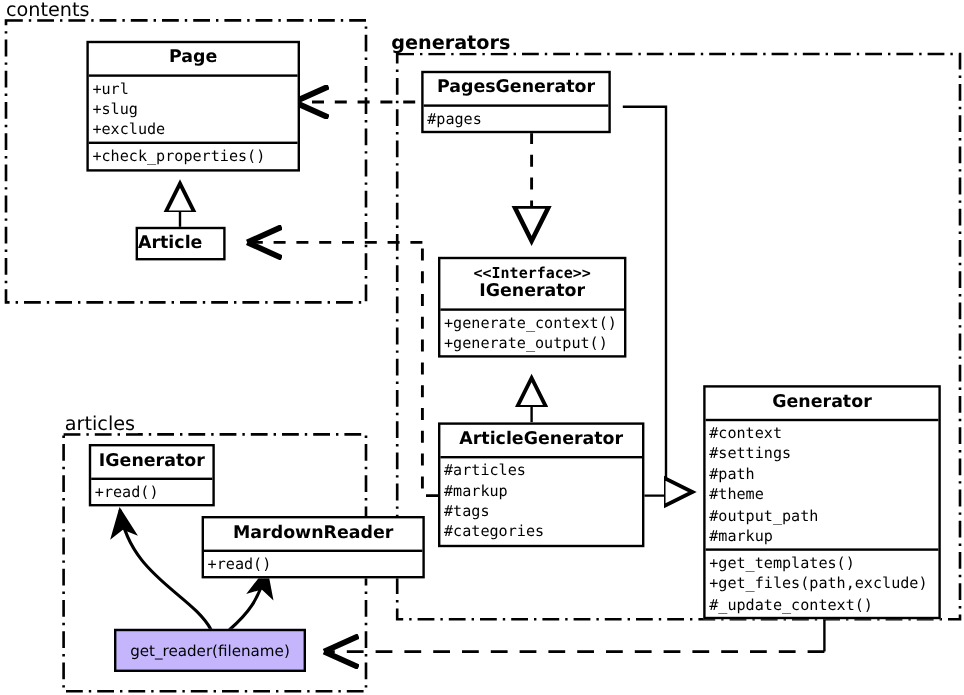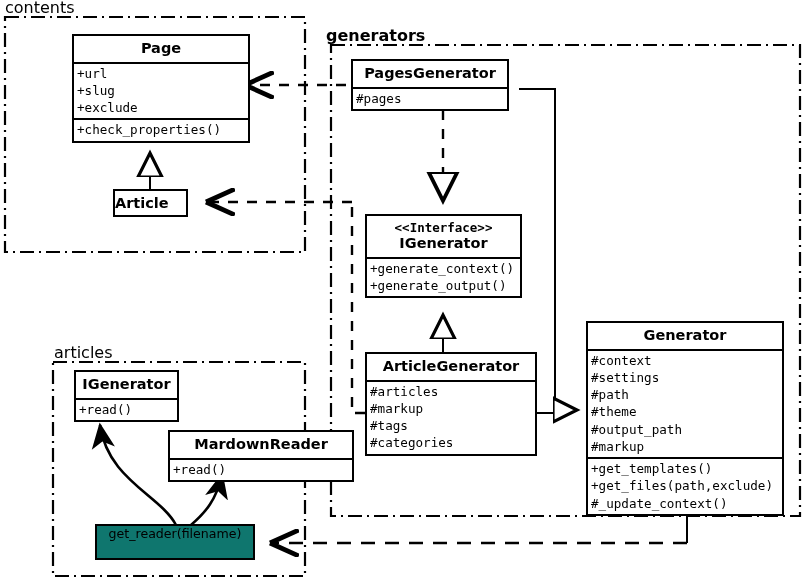--- a/index.html
+++ b/index.html
@@ -66,22 +66,23 @@
     font-family: "DejaVu Sans Mono", monospace;
     font-size: 12.6px;
     color: #000000;
     line-height: 1.37;
     white-space: nowrap;
   }
   .plain-box {
     position: absolute;
     box-sizing: border-box;
     border: 2px solid #000;
-    background: #0f766e;
+    background: #c4b5fd;
     display: flex;
+    align-items: center;
     justify-content: center;
   }
   .plain-box .fnlabel {
     font-family: "DejaVu Sans", sans-serif;
     font-size: 12.6px;
     color: #000;
     white-space: nowrap;
   }
   .title-only {
     display: flex;

